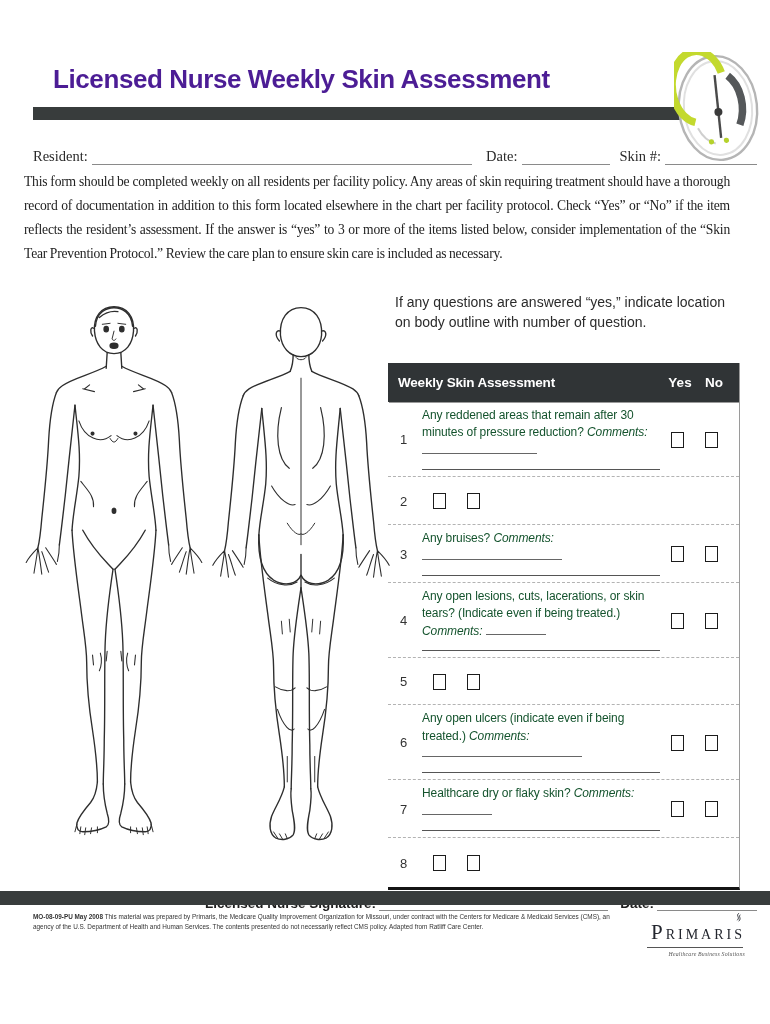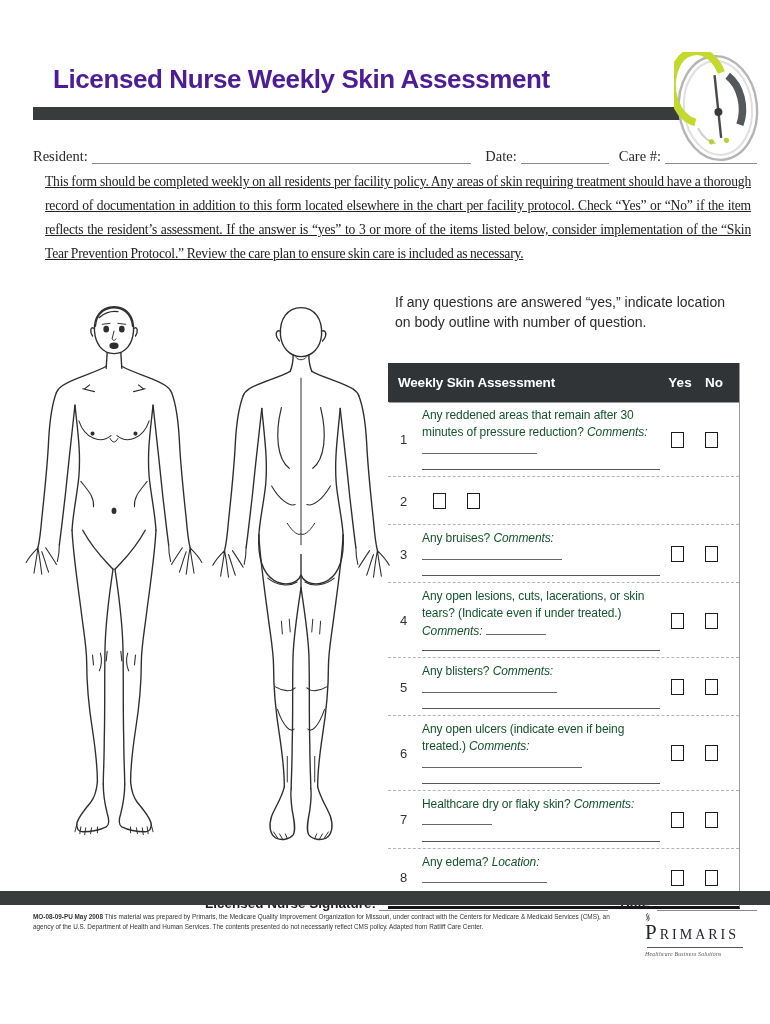--- a/index.html
+++ b/index.html
@@ -8,32 +8,32 @@
 
   
   .title{position:absolute;left:33px;top:64px;font-size:26px;font-weight:800;
          letter-spacing:-0.4px;color:#4c1d95;margin-left:20px;}
   .topbar{position:absolute;left:33px;top:107px;width:712px;height:13px;
           background:var(--bar,#383c3c);}
   .gauge{position:absolute;left:674px;top:52px;z-index:2;}
 
   
   .idrow{position:absolute;left:33px;top:148px;width:724px;display:flex;
-         align-items:flex-start;font-family:"Liberation Serif",serif;font-size:14.5px;color:#2a2a2a;}
+         align-items:center;font-family:"Liberation Serif",serif;font-size:14.5px;color:#2a2a2a;}
   .idrow .lab{white-space:nowrap;padding-right:4px;}
   .fline{border-bottom:1.3px solid #8a8a8a;height:15px;}
   .fl-resident{flex:1;}
   .fl-date{width:88px;}
   .fl-room{width:92px;}
   .gap1{width:14px;} .gap2{width:10px;}
 
   
-  .intro{position:absolute;left:45px;top:170px;width:706px;
+  .intro{position:absolute;left:24px;top:170px;width:706px;
          font-family:"Liberation Serif",serif;font-size:13.6px;letter-spacing:-0.2px;
-         word-spacing:-0.5px;line-height:24px;text-align:justify;color:#222;text-decoration:underline;}
+         word-spacing:-0.5px;line-height:24px;text-align:justify;color:#222;}
 
   
   .note{position:absolute;left:395px;top:292px;width:340px;font-size:14px;
         line-height:1.45;color:#2b2b2b;}
 
   
   .fig{position:absolute;top:296px;}
   .fig.front{left:16px;}
   .fig.back{left:203px;}
 
@@ -66,21 +66,21 @@
   .date-line{width:100px;border-bottom:1.3px solid #8a8a8a;height:14px;}
   .siggap{width:12px;}
 
   
   .botbar{position:absolute;left:0;top:891px;width:770px;height:14px;background:var(--bar,#383c3c);}
   .footer{position:absolute;left:33px;top:908px;width:712px;display:flex;}
   .fleft{width:600px;}
   .avail{font-family:"Liberation Serif",serif;font-style:italic;font-size:17.5px;color:#222;}
   .fine{margin-top:4px;font-size:6.4px;line-height:1.6;color:#333;width:592px;}
   .fine b{font-weight:700;}
-  .plogo{width:100px;margin-left:12px;text-align:left;margin-top:2px;}
+  .plogo{width:100px;margin-left:12px;text-align:right;margin-top:2px;}
   .pflame{height:11px;position:relative;left:-2px;}
   .pname{font-family:"Liberation Serif",serif;font-size:14px;letter-spacing:3px;
          text-transform:uppercase;color:#23262e;line-height:1.1;}
   .pname::first-letter{font-size:21px;}
   .prule{border-top:1px solid #555;margin:3px 2px 3px;}
   .ptag{font-family:"Liberation Serif",serif;font-style:italic;font-size:5.8px;
         color:#555;letter-spacing:0.2px;}
 </style>
 </head>
 <body>
@@ -104,21 +104,21 @@
     </g>
   </svg>
 
   <div class="idrow">
     <span class="lab">Resident:</span>
     <span class="fline fl-resident"></span>
     <span class="gap1"></span>
     <span class="lab">Date:</span>
     <span class="fline fl-date"></span>
     <span class="gap2"></span>
-    <span class="lab">Care #:</span>
+    <span class="lab">Skin #:</span>
     <span class="fline fl-room"></span>
   </div>
 
   <div class="intro">This form should be completed weekly on all residents per facility policy. Any areas of skin requiring treatment should have a thorough record of documentation in addition to this form located elsewhere in the chart per facility protocol. Check “Yes” or “No” if the item reflects the resident’s assessment. If the answer is “yes” to 3 or more of the items listed below, consider implementation of the “Skin Tear Prevention Protocol.” Review the care plan to ensure skin care is included as necessary.</div>
 
   <div class="note">If any questions are answered “yes,” indicate location on body outline with number of question.</div>
 
   <svg class="fig front" width="196" height="566" viewBox="0 0 200 580">
     <g stroke="#2e2e2e" fill="none" stroke-width="1.4" stroke-linecap="round" stroke-linejoin="round">
       <path d="M100,11 C113,11 121,21 120,36 C119,49 112,59 100,59 C88,59 81,49 80,36 C79,21 87,11 100,11 Z"></path>
@@ -239,41 +239,35 @@
           <div class="cbox"></div>
         </div>
       <div class="tcheck">
           <div class="cbox"></div>
         </div>
     </div>
 
     <div class="trow r4">
       <div class="tnum">4</div>
       <div class="tcontent">
-        <span>Any open lesions, cuts, lacerations, or skin tears? (Indicate even if under treated.)</span>
+        <span>Any open lesions, cuts, lacerations, or skin tears? (Indicate even if being treated.)</span>
         <i>Comments:</i>
         <span class="iline w60"></span>
         <div class="bline"></div>
       </div>
       <div class="tcheck">
           <div class="cbox"></div>
         </div>
       <div class="tcheck">
           <div class="cbox"></div>
         </div>
     </div>
 
     <div class="trow r5">
       <div class="tnum">5</div>
-      <div class="tcontent">
-        <span>Any blisters?</span>
-        <i>Comments:</i>
-        <span class="iline w135"></span>
-        <div class="bline"></div>
-      </div>
       <div class="tcheck">
           <div class="cbox"></div>
         </div>
       <div class="tcheck">
           <div class="cbox"></div>
         </div>
     </div>
 
     <div class="trow r6">
       <div class="tnum">6</div>
@@ -302,26 +296,20 @@
       <div class="tcheck">
           <div class="cbox"></div>
         </div>
       <div class="tcheck">
           <div class="cbox"></div>
         </div>
     </div>
 
     <div class="trow r8">
       <div class="tnum">8</div>
-      <div class="tcontent">
-        <span>Any edema?</span>
-        <i>Location:</i>
-        <span class="iline w125"></span>
-        <div class="bline"></div>
-      </div>
       <div class="tcheck">
           <div class="cbox"></div>
         </div>
       <div class="tcheck">
           <div class="cbox"></div>
         </div>
     </div>
   </div>
 
   <div class="sigrow">

